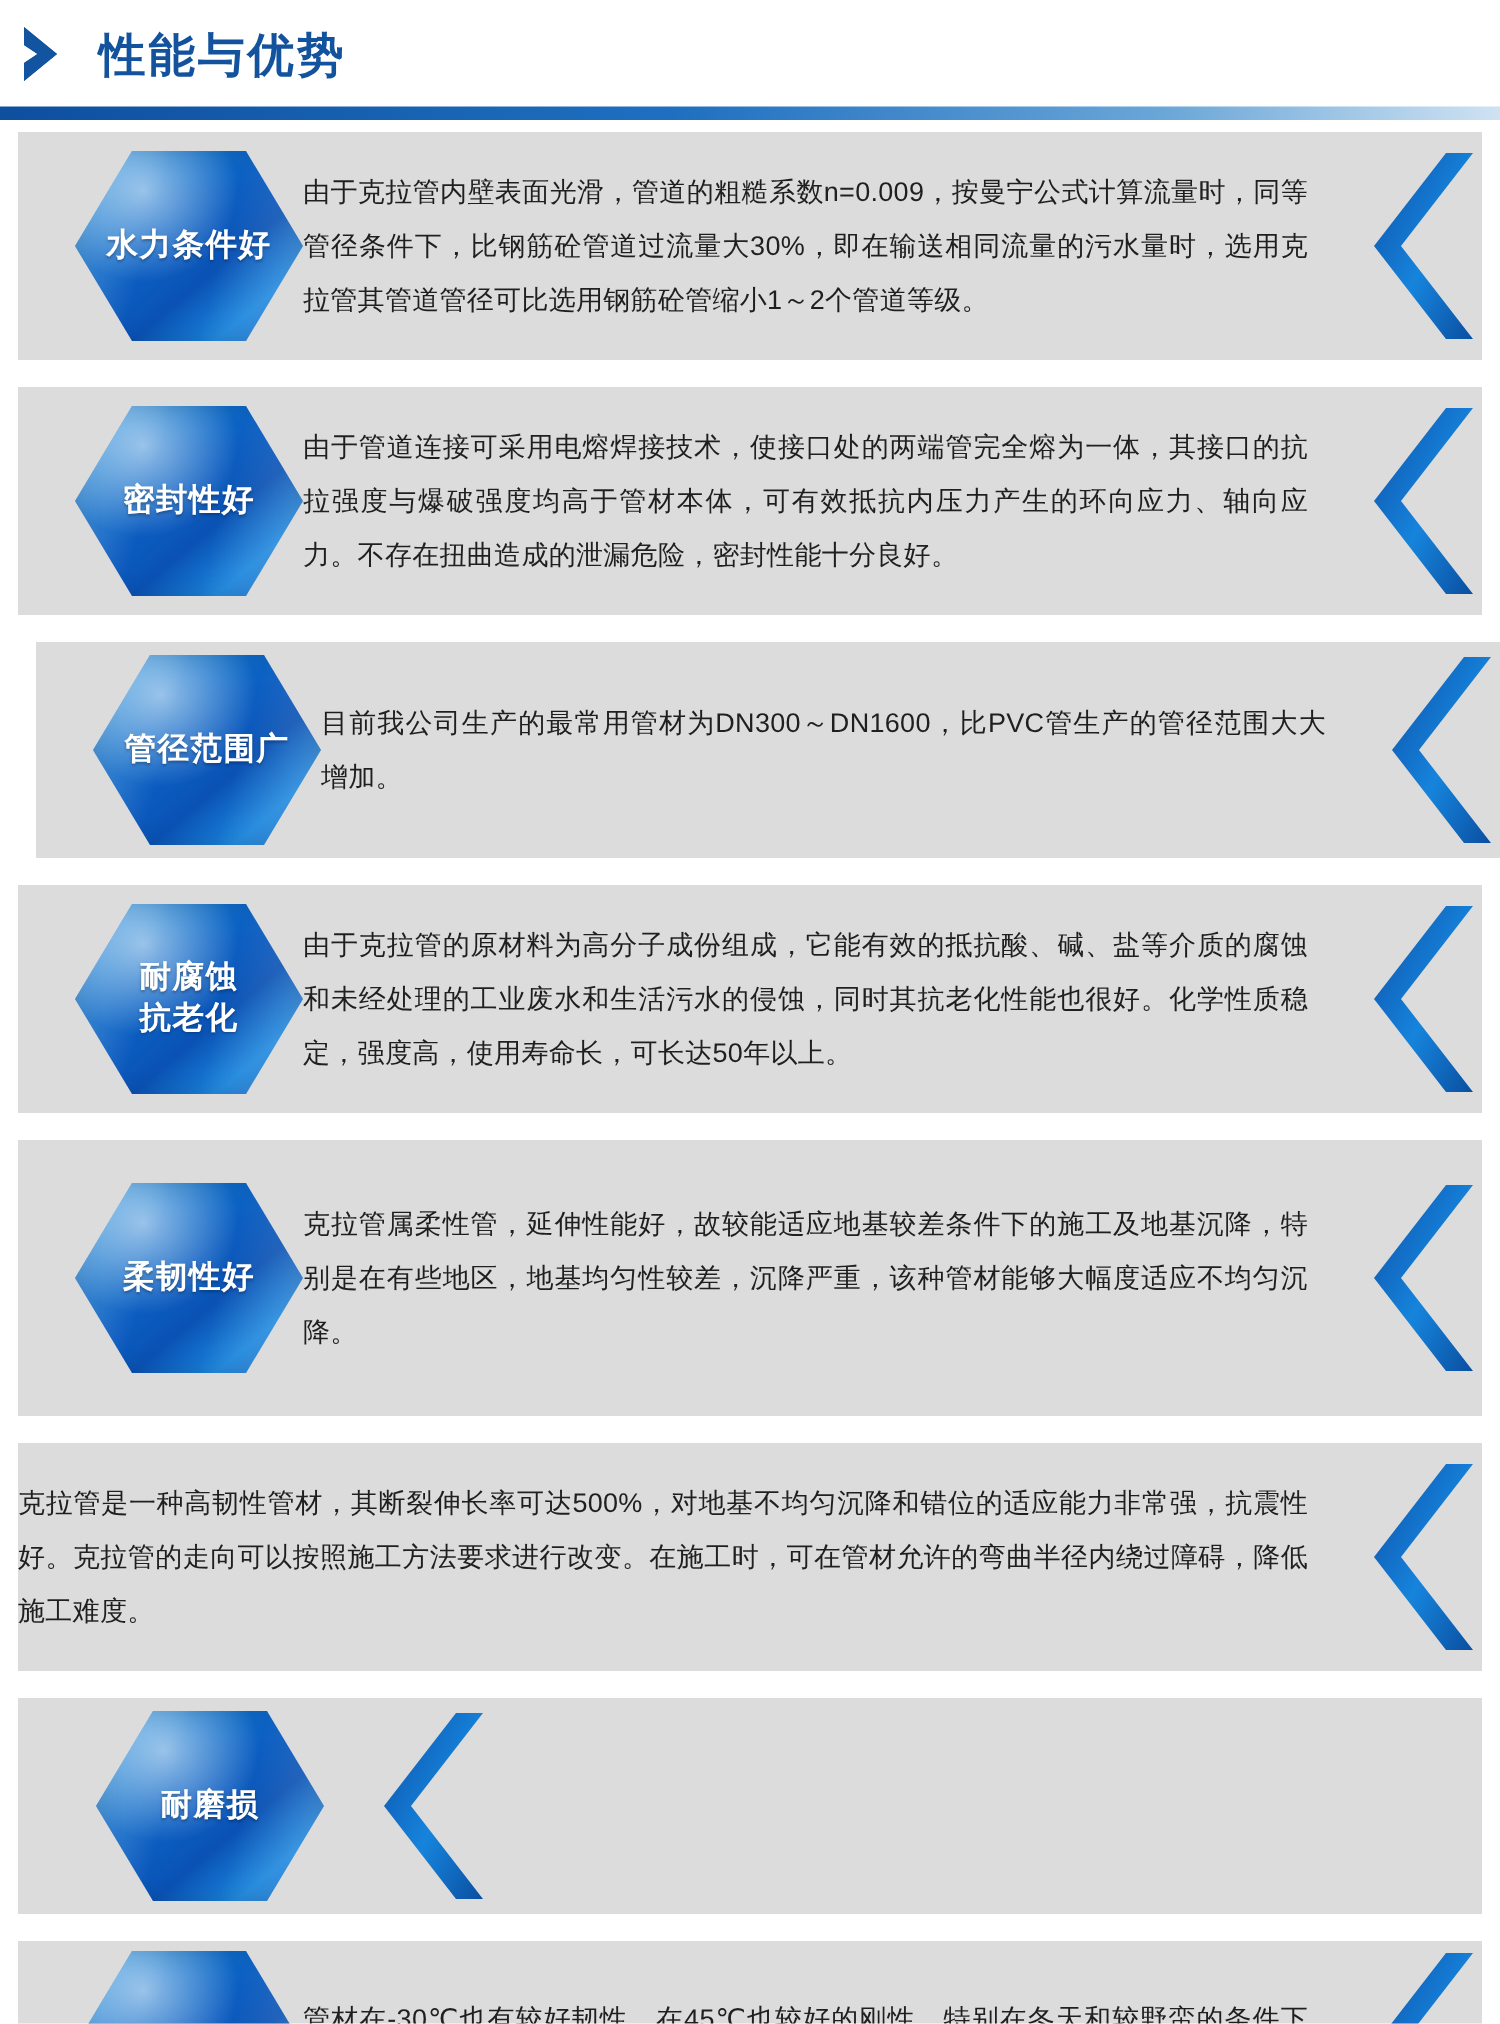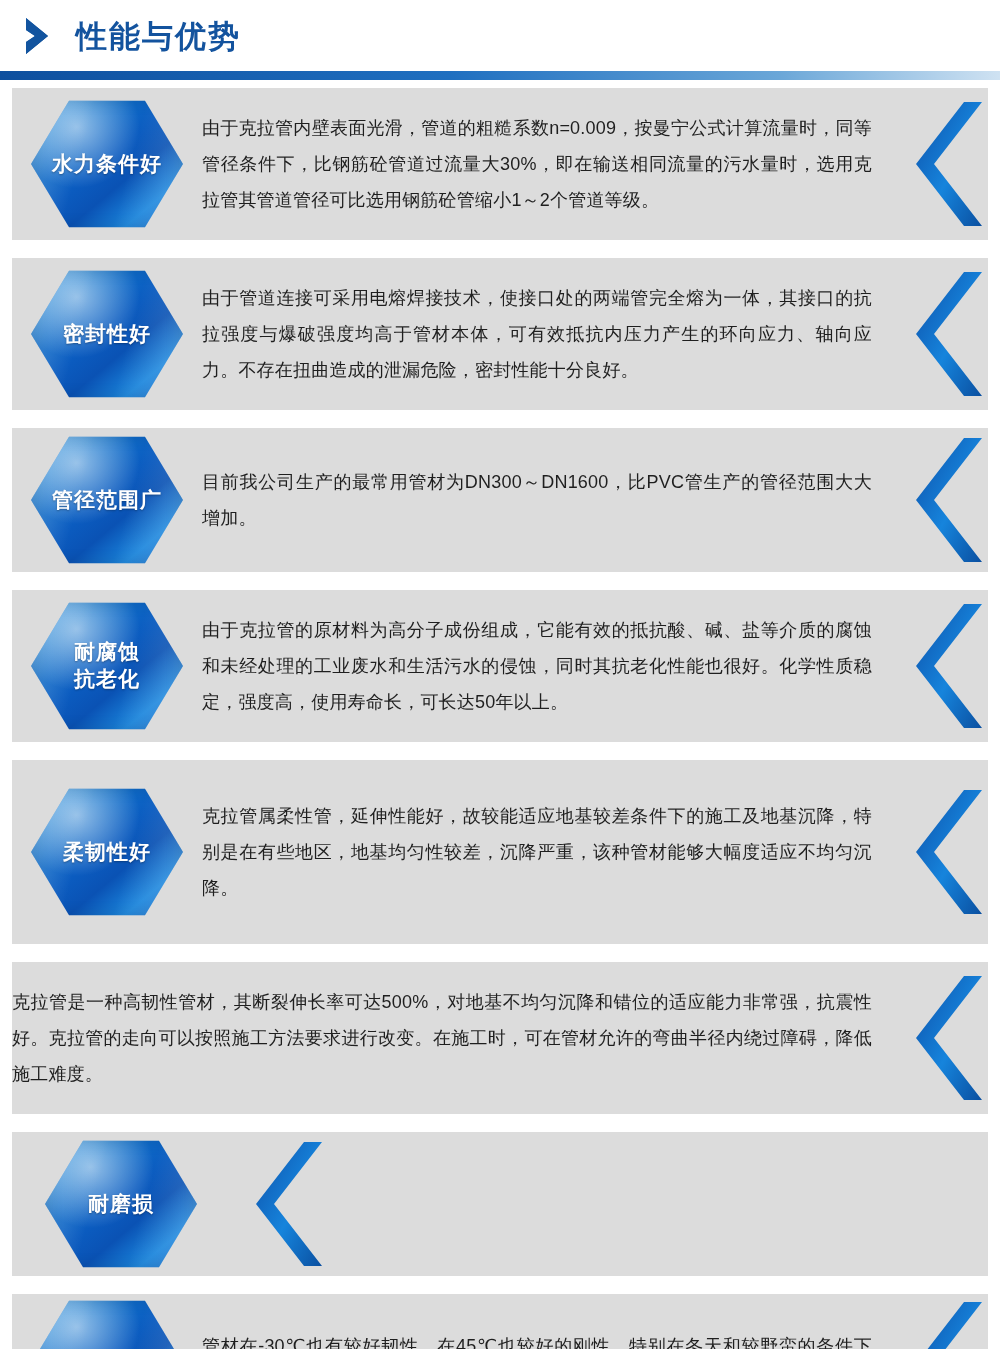--- a/index.html
+++ b/index.html
@@ -19,21 +19,21 @@
   
   .header {
     position: relative;
     height: 88px;
     padding: 0;
   }
   .header-inner {
     display: flex;
     align-items: center;
     height: 72px;
-    padding-left: 24px;
+    padding-left: 14px;
     box-sizing: border-box;
   }
   .header-arrow {
     width: 34px;
     height: 40px;
     margin-right: 18px;
     flex: 0 0 auto;
   }
   .header-title {
     font-size: 31px;
@@ -74,21 +74,21 @@
     overflow: hidden;
   }
 
   
   .hex-wrap {
     position: relative;
     flex: 0 0 auto;
     width: 190px;
     display: flex;
     align-items: center;
-    justify-content: center;
+    justify-content: flex-end;
   }
   .hex {
     position: relative;
     width: 152px;
     height: 132px;
     display: flex;
     align-items: center;
     justify-content: center;
     -webkit-clip-path: polygon(25% 2%, 75% 2%, 100% 50%, 75% 98%, 25% 98%, 0% 50%);
     clip-path: polygon(25% 2%, 75% 2%, 100% 50%, 75% 98%, 25% 98%, 0% 50%);
@@ -138,21 +138,21 @@
   .chevron svg {
     position: absolute;
     right: 6px;
     top: 50%;
     transform: translateY(-50%);
   }
 
   
   .row.h1 { height: 152px; }
   .row.h2 { height: 152px; }
-  .row.h3 { height: 144px; }
+  .row.h3 { height: 144px; margin-left: 12px; }
   .row.h4 { height: 152px; }
   .row.h5 { height: 184px; }
   .row.h6 { height: 152px; }
   .row.h7 { height: 144px; padding-left: 14px; }
   .row.h8 { height: 140px; }
 
   .row .row-text { padding-right: 4px; }
 </style>
 </head>
 <body>

